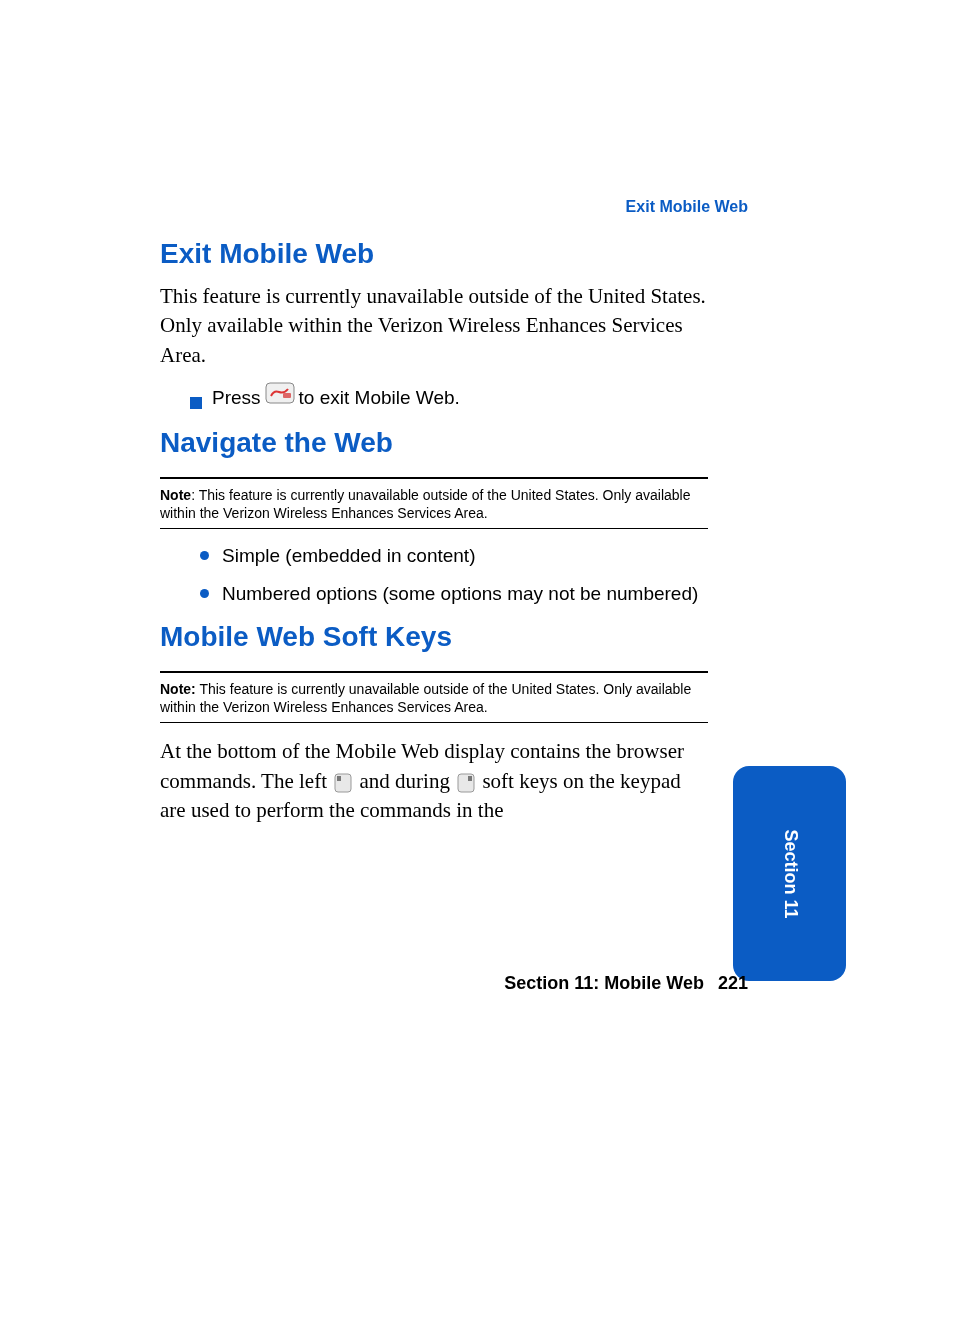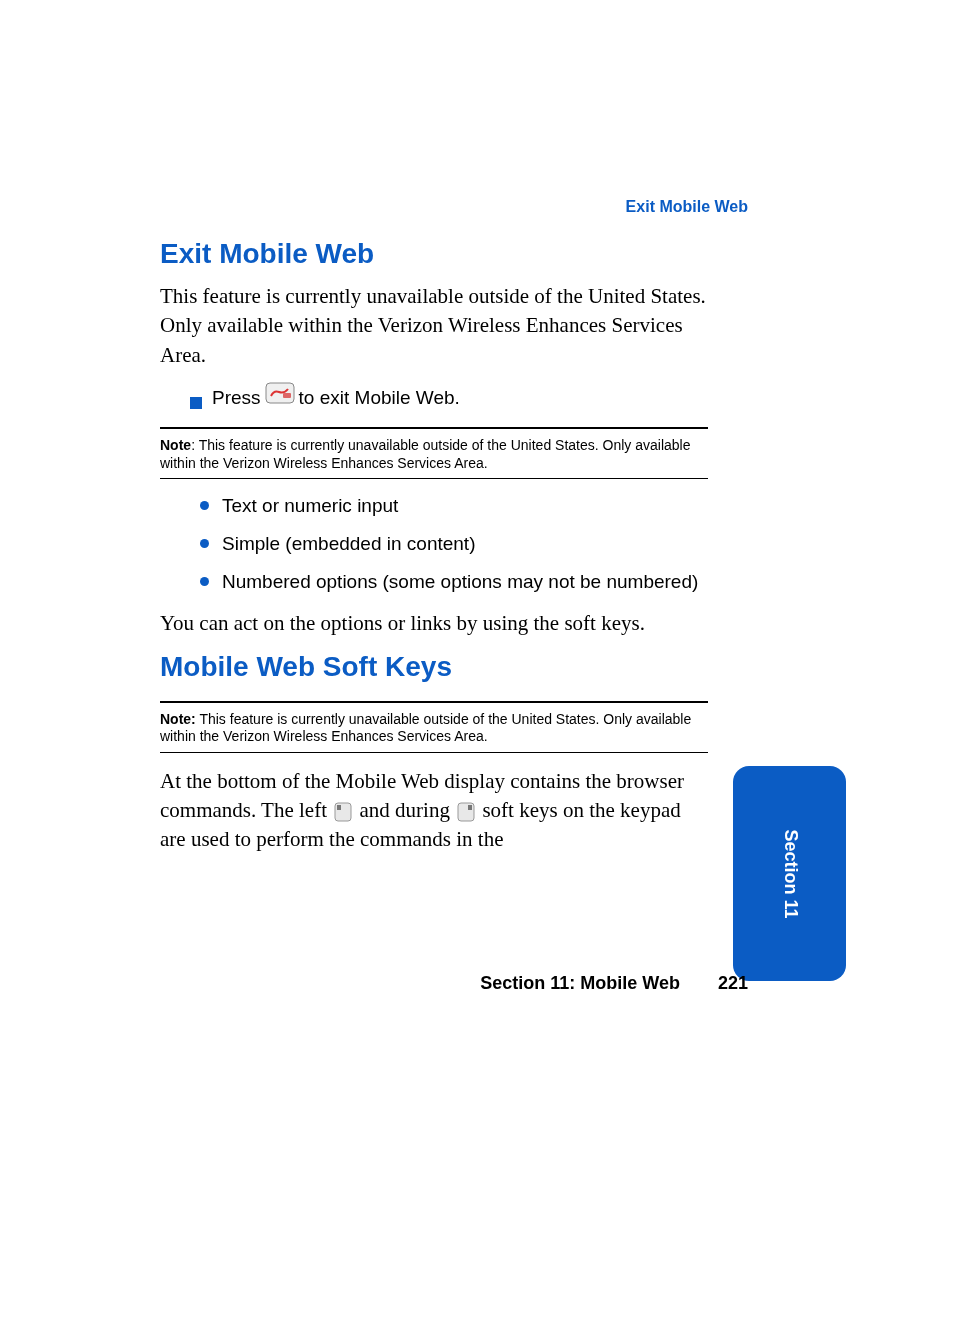--- a/index.html
+++ b/index.html
@@ -111,21 +111,21 @@
   }
   .footer {
     position: absolute;
     bottom: 192px;
     right: 206px;
     font-family: Arial, Helvetica, sans-serif;
     font-weight: bold;
     font-size: 18px;
     display: flex;
     align-items: baseline;
-    gap: 38px;
+    gap: 14px;
   }
   .section-tab {
     position: absolute;
     right: 108px;
     bottom: 205px;
     width: 113px;
     height: 215px;
     background: #0b5cc4;
     border-radius: 16px;
   }
@@ -169,35 +169,34 @@
       <span class="key-icon">
         <svg width="30" height="22" viewBox="0 0 30 22">
           <rect x="1" y="1" width="28" height="20" rx="4" fill="#f0f0f0" stroke="#888"></rect>
           <path d="M6 14 Q9 8 14 10 Q19 12 23 7" fill="none" stroke="#d33" stroke-width="2"></path>
           <rect x="18" y="11" width="8" height="5" rx="1" fill="#d66"></rect>
         </svg>
       </span>
       <span> to exit Mobile Web.</span>
     </div>
 
+    <h2 class="section-heading heading-space">Navigate the Web</h2>
 
     <hr class="rule">
     <p class="note">
       <span class="bold">Note</span><span>: This feature is currently unavailable outside of the United States. Only available within the Verizon Wireless Enhances Services Area.</span>
     </p>
     <hr class="rule thin">
 
 
     <ul class="dot-list">
-      <li>Text or numeric input</li>
       <li>Simple (embedded in content)</li>
       <li>Numbered options (some options may not be numbered)</li>
     </ul>
 
-    <p class="serif">You can act on the options or links by using the soft keys.</p>
 
     <h2 class="section-heading heading-space">Mobile Web Soft Keys</h2>
 
     <hr class="rule">
     <p class="note">
       <span class="bold">Note:</span><span> This feature is currently unavailable outside of the United States. Only available within the Verizon Wireless Enhances Services Area.</span>
     </p>
     <hr class="rule thin">
 
     <p class="serif">

